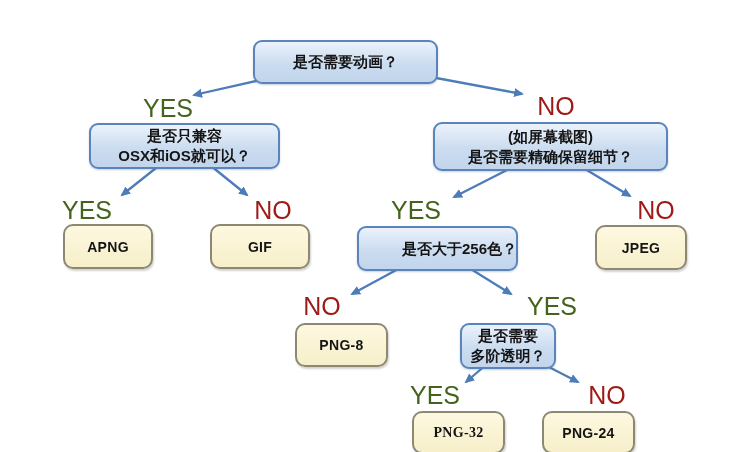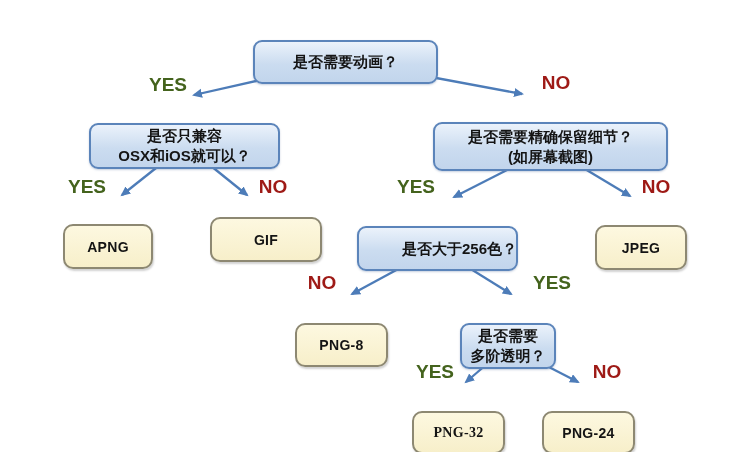--- a/index.html
+++ b/index.html
@@ -21,21 +21,21 @@
     font-size:15px;line-height:1.32;
   }
   .leaf{
     background:linear-gradient(to bottom,#fdf8e0 0%,#f7efca 100%);
     border:2px solid #8d8872;border-radius:10px;
     box-shadow:1px 2px 2px rgba(0,0,0,.18);
     font-size:14px;letter-spacing:.3px;
   }
   .yn{
     position:absolute;transform:translate(-50%,-50%);
-    font-weight:bold;font-size:19px;line-height:1;
+    font-weight:normal;font-size:25px;line-height:1;margin-top:24px;
   }
   .yes{color:#44631d;}
   .no{color:#9e1a16;}
 </style>
 </head>
 <body>
 
 <div class="stage">
 
   <svg class="connectors" viewBox="0 0 746 452" xmlns="http://www.w3.org/2000/svg">
@@ -61,38 +61,38 @@
   <div class="node q" style="left:253px;top:16px;width:185px;height:44px;">
     <span>是否需要动画？</span>
   </div>
 
   <div class="node q" style="left:89px;top:99px;width:191px;height:46px;">
     <span>是否只兼容</span>
     <span>OSX和iOS就可以？</span>
   </div>
 
   <div class="node q" style="left:433px;top:98px;width:235px;height:49px;">
+    <span>(如屏幕截图)</span>
     <span>是否需要精确保留细节？</span>
-    <span>(如屏幕截图)</span>
   </div>
 
   <div class="node q" style="left:357px;top:202px;width:161px;height:45px;padding-left:44px;">
     <span>是否大于256色？</span>
   </div>
 
   <div class="node q" style="left:460px;top:299px;width:96px;height:46px;">
     <span>是否需要</span>
     <span>多阶透明？</span>
   </div>
 
   <div class="node leaf" style="left:63px;top:200px;width:90px;height:45px;">
     <span>APNG</span>
   </div>
 
-  <div class="node leaf" style="left:210px;top:193px;width:112px;height:45px;">
+  <div class="node leaf" style="left:210px;top:200px;width:100px;height:45px;">
     <span>GIF</span>
   </div>
 
   <div class="node leaf" style="left:595px;top:201px;width:92px;height:45px;">
     <span>JPEG</span>
   </div>
 
   <div class="node leaf" style="left:295px;top:299px;width:93px;height:44px;justify-content:center;">
     <span>PNG-8</span>
   </div>

